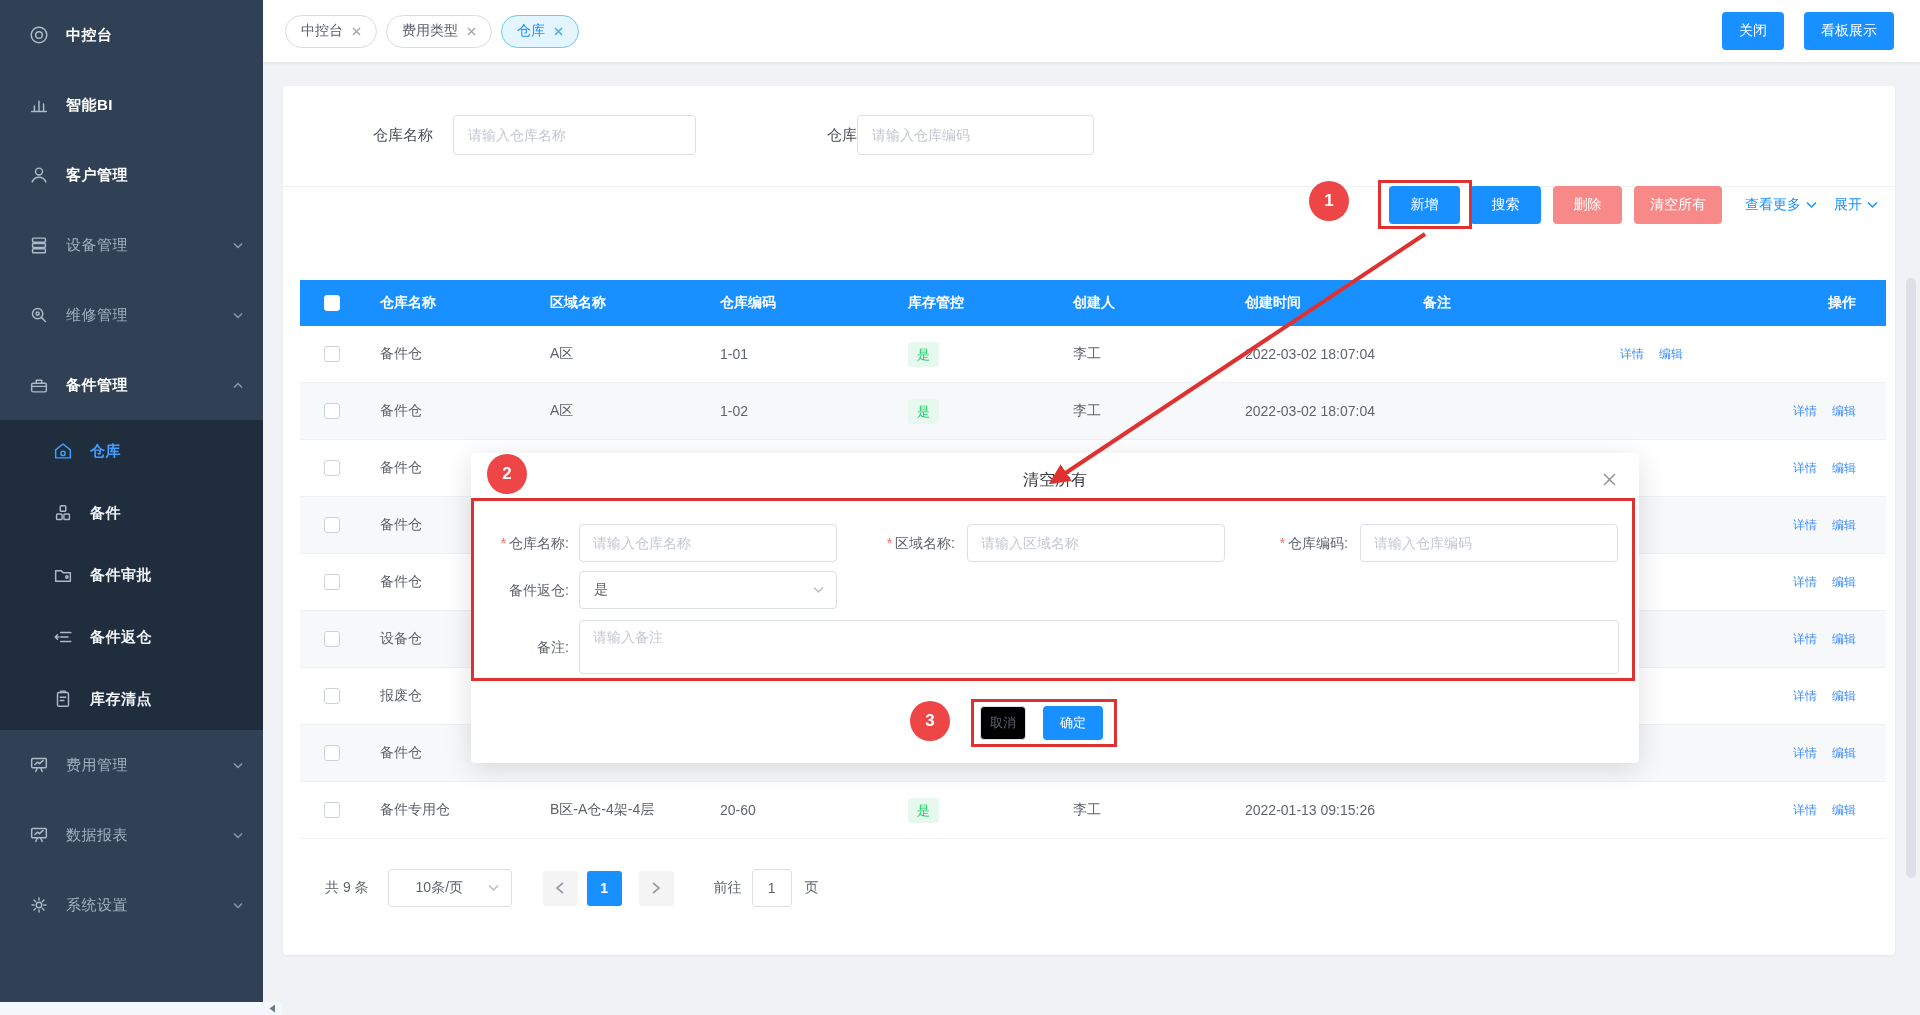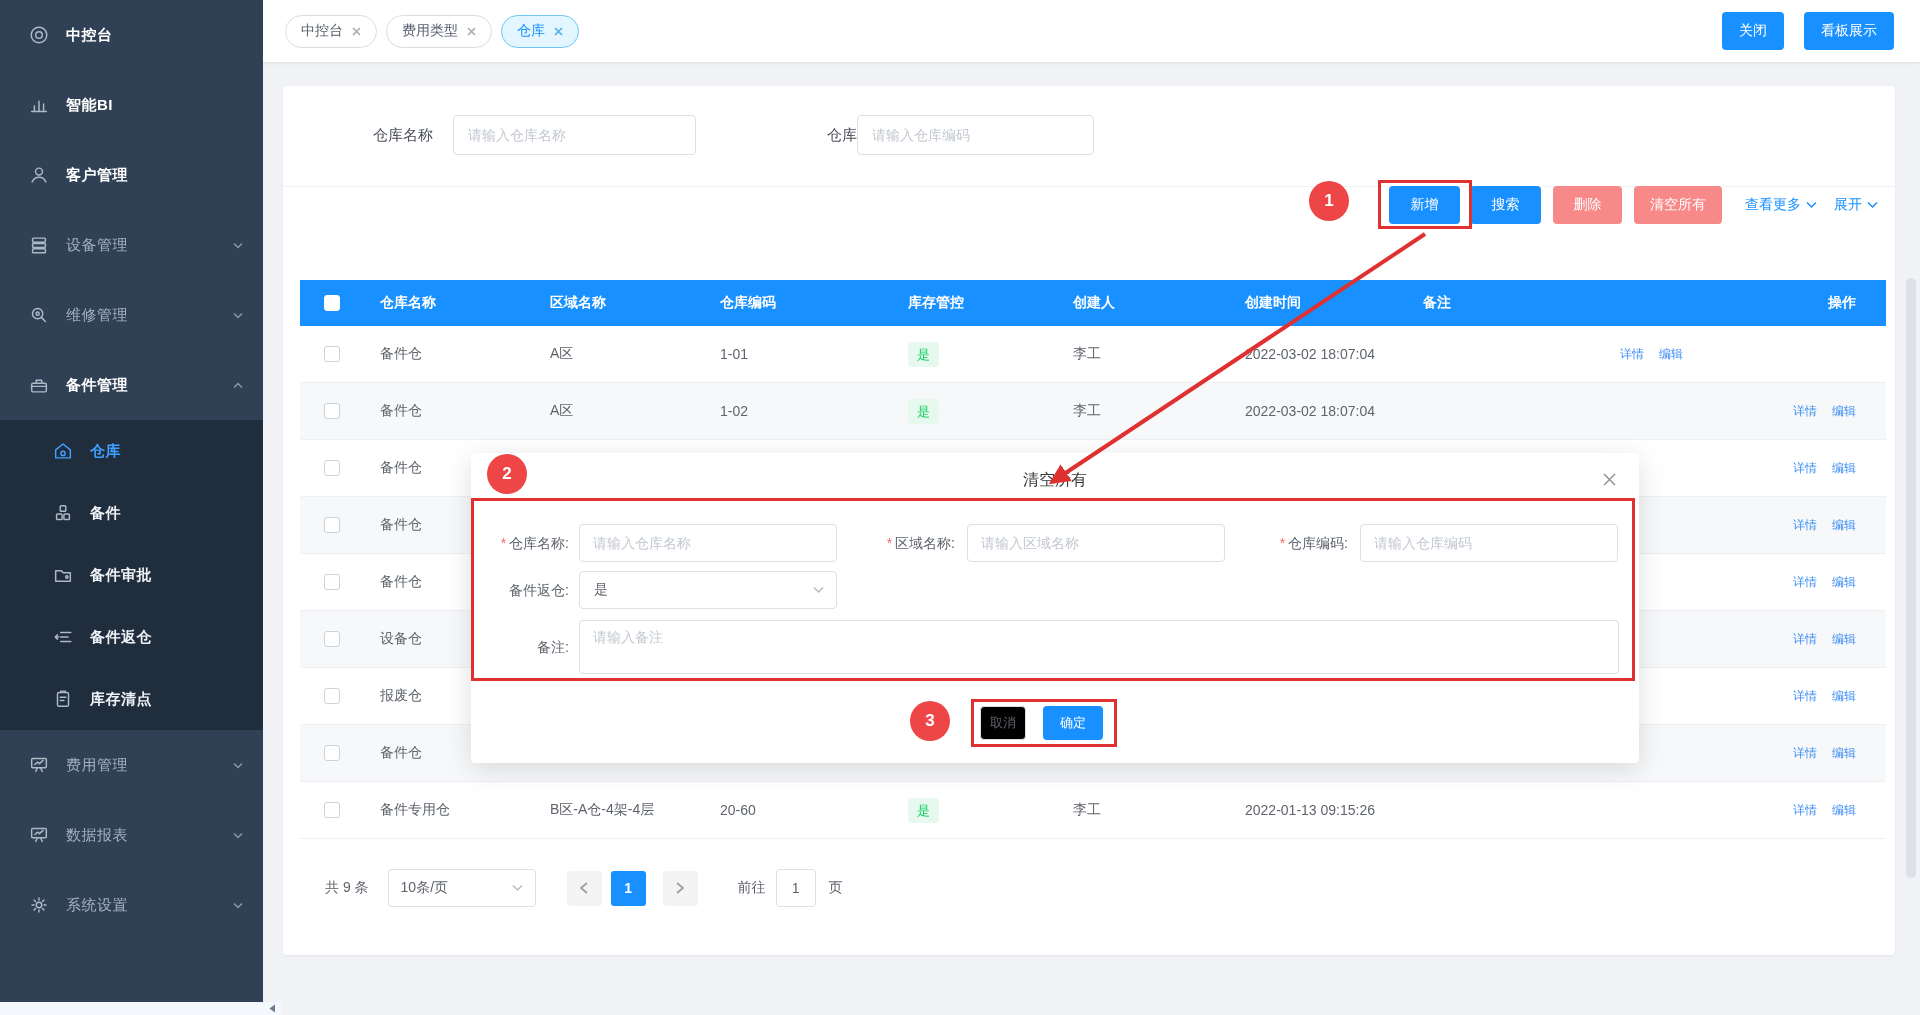--- a/index.html
+++ b/index.html
@@ -48,21 +48,21 @@
 .trow.stripe{background:#f7f8fa}
 .td{display:flex;align-items:center;padding-left:10px;font-size:14px;color:#5f646c}
 .cb{width:16px;height:16px;border:1px solid #ccd2db;border-radius:3px;background:#fff;margin-left:14px;cursor:pointer}
 .cb.head{border-color:#fff}
 .tag-yes{display:inline-block;padding:6px 9px;background:#e7f9ee;color:#13ce66;border-radius:4px;font-size:13px;line-height:1}
 .td.ops a{color:#3d8df5;text-decoration:none;font-size:12px;cursor:pointer}
 .td.ops a+a{margin-left:15px}
 
 .pag{position:absolute;left:32px;top:783px;height:38px;display:flex;align-items:center;font-size:14px;color:#5f646c}
 .pag .total{margin:0 19px 0 10px}
-.psel{width:148px;height:38px;border:1px solid #dcdfe6;border-radius:4px;display:flex;align-items:center;justify-content:space-between;padding:0 12px 0 12px;cursor:pointer;color:#5f646c}
+.psel{width:124px;height:38px;border:1px solid #dcdfe6;border-radius:4px;display:flex;align-items:center;justify-content:space-between;padding:0 12px 0 27px;cursor:pointer;color:#5f646c}
 .psel .chev2{width:11px;height:8px;stroke:#b7bcc4;fill:none;stroke-width:1.5}
 .pbtn{width:35px;height:35px;border-radius:3px;background:#f4f4f5;display:flex;align-items:center;justify-content:center;cursor:pointer}
 .pbtn svg{width:10px;height:12px;stroke:#9aa0a9;fill:none;stroke-width:1.8}
 .pcur{width:35px;height:35px;border-radius:3px;background:#1890ff;color:#fff;font-weight:700;display:flex;align-items:center;justify-content:center;cursor:pointer}
 .goto-in{width:40px;height:38px;border:1px solid #dcdfe6;border-radius:4px;text-align:center;font-size:14px;color:#5f646c;outline:none}
 
 .modal{position:absolute;left:471px;top:453px;width:1168px;height:310px;background:#fff;border-radius:4px;box-shadow:0 6px 28px rgba(0,0,0,.13);z-index:10}
 .m-title{position:absolute;top:17px;left:0;width:100%;text-align:center;font-size:16px;color:#35383d}
 .m-close{position:absolute;right:22px;top:19px;width:15px;height:15px;cursor:pointer}
 .m-close svg{width:15px;height:15px;stroke:#909399;stroke-width:1.5}

